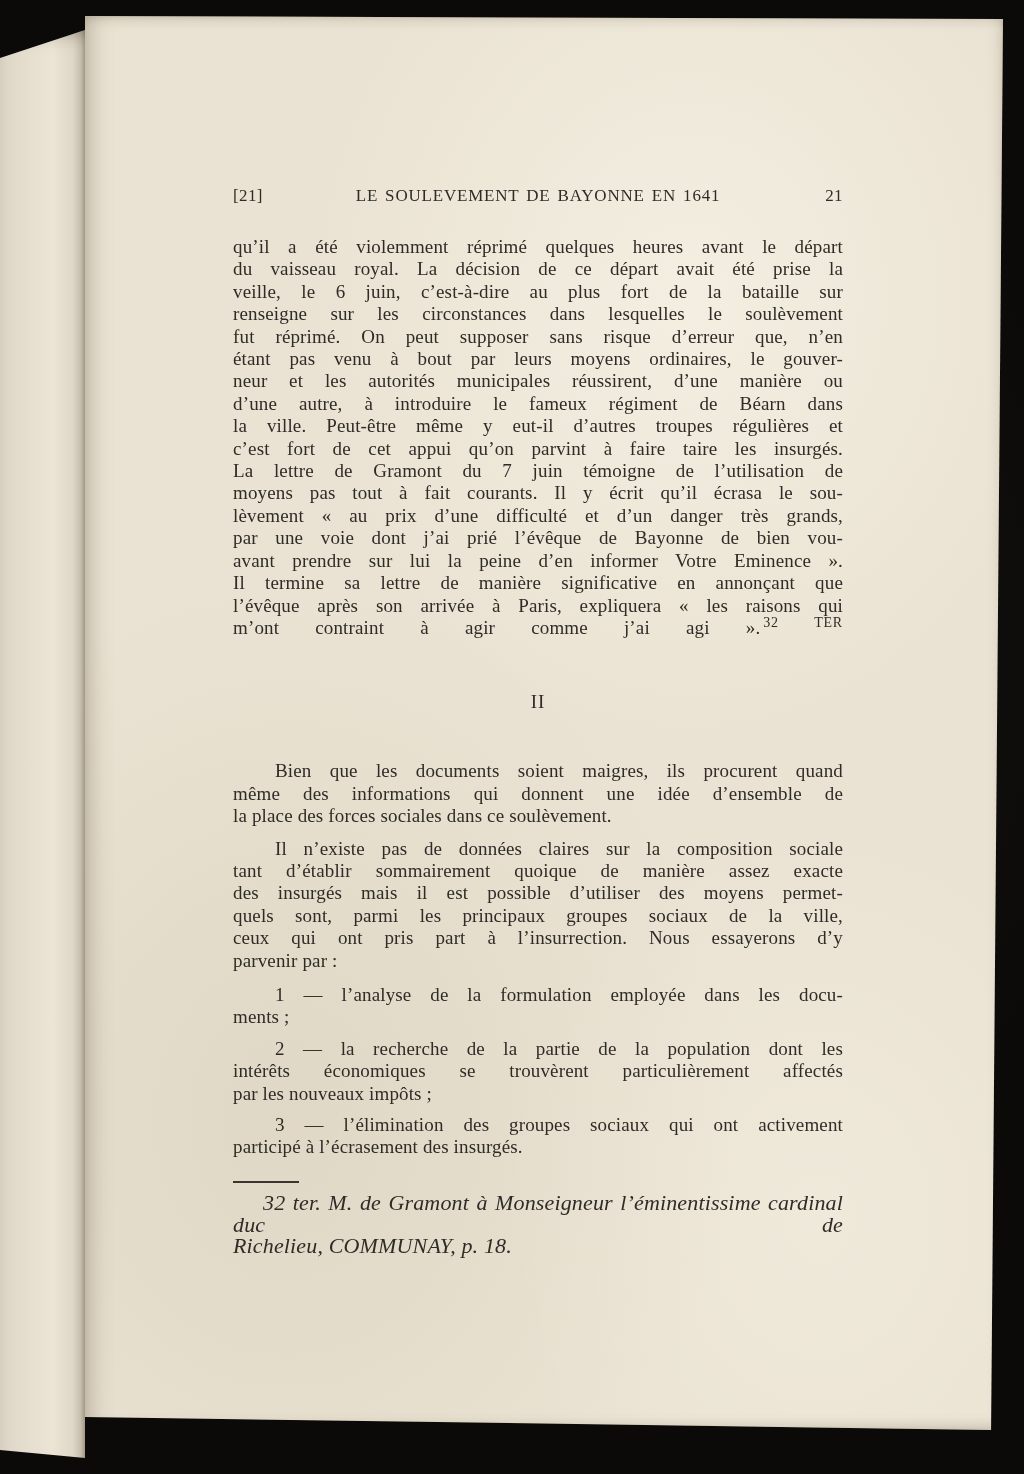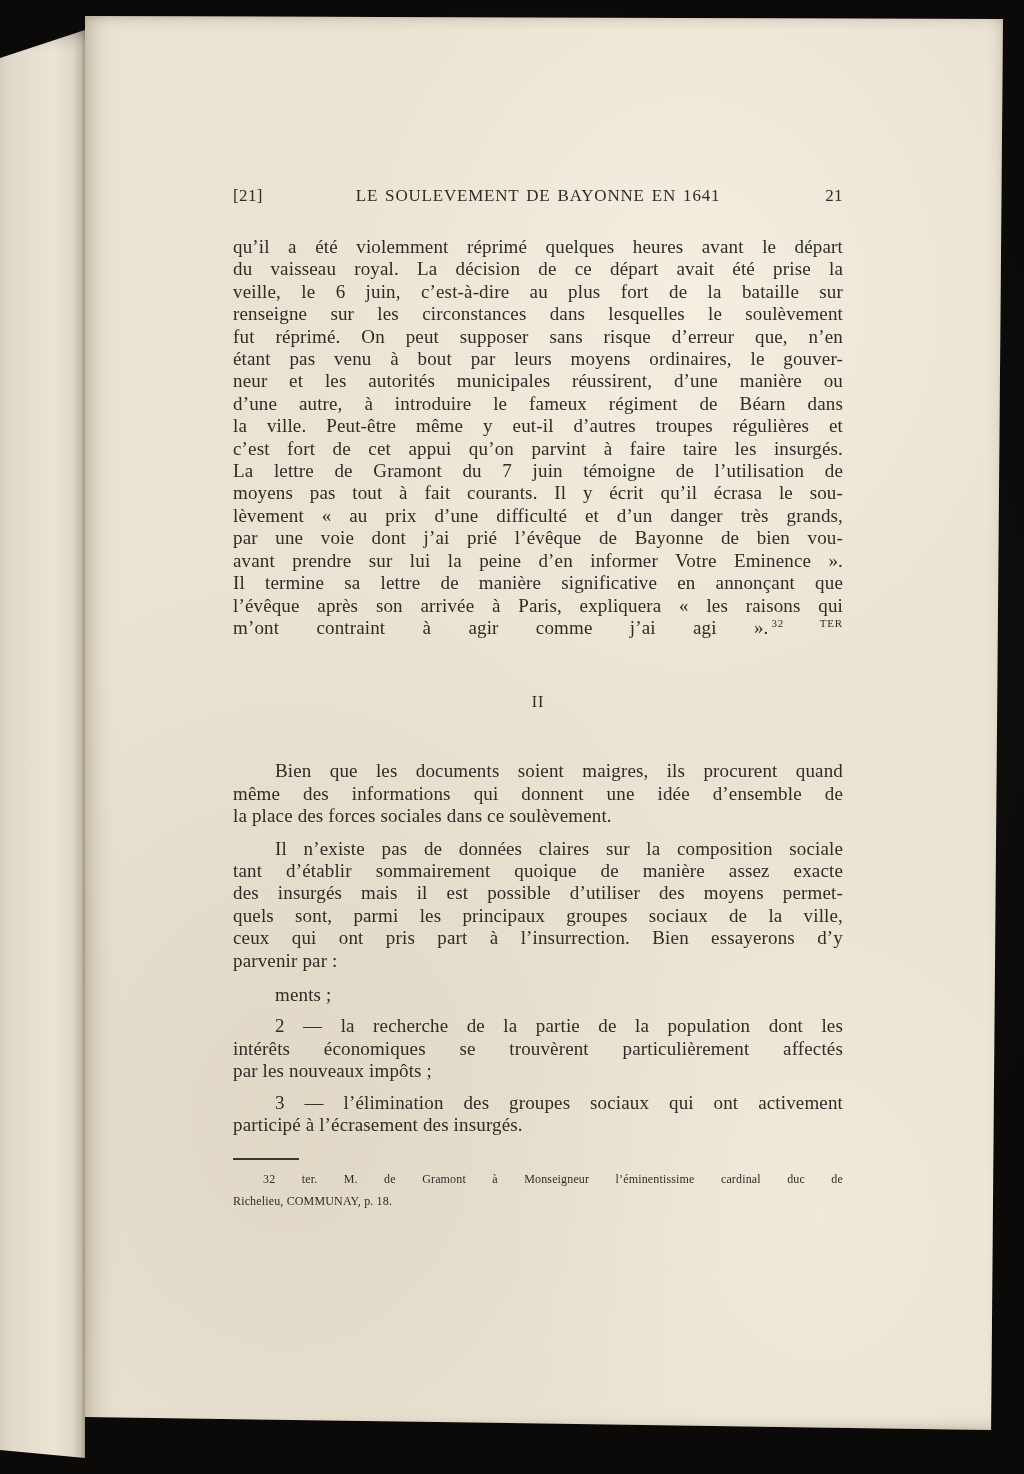--- a/index.html
+++ b/index.html
@@ -80,46 +80,47 @@
   }
   .line {
     text-align: justify;
     text-align-last: justify;
   }
   .line.last { text-align-last: left; }
   .para.indent .line:first-child { text-indent: 42px; }
   .mt-para1 { margin-top: 30px; }
   .supline { text-align: left; }
   .supline sup {
-    font-size: 11px;
+    font-size: 14px;
     letter-spacing: 0.8px;
     margin-left: 3px;
     vertical-align: 7px;
     line-height: 0;
   }
   .section-heading {
     margin-top: 50px;
     text-align: center;
-    font-size: 16px;
+    font-size: 19px;
     line-height: 25px;
     letter-spacing: 1px;
   }
   .mt-p2 { margin-top: 46px; }
   .mt-p3 { margin-top: 10px; }
   .mt-item1 { margin-top: 12px; }
   .mt-item { margin-top: 9px; }
   .footnote { margin-top: 22px; }
   .footnote-rule {
     width: 66px; height: 2px;
     background: #3a362f;
     margin-bottom: 9px;
   }
   .fn {
-    font-size: 12px;
+    font-size: 22px;
     line-height: 21.8px;
+    font-style: italic;
   }
   .fn .line:first-child { text-indent: 30px; }
 </style>
 </head>
 <body>
 
 <div class="photo-bg"></div>
 
 <div class="edge-strip"></div>
 
@@ -163,25 +164,26 @@
         <div class="line">Bien que les documents soient maigres, ils procurent quand</div>
         <div class="line">même des informations qui donnent une idée d’ensemble de</div>
         <div class="line last">la place des forces sociales dans ce soulèvement.</div>
       </div>
 
     <div class="para indent mt-p3">
         <div class="line">Il n’existe pas de données claires sur la composition sociale</div>
         <div class="line">tant d’établir sommairement quoique de manière assez exacte</div>
         <div class="line">des insurgés mais il est possible d’utiliser des moyens permet-</div>
         <div class="line">quels sont, parmi les principaux groupes sociaux de la ville,</div>
-        <div class="line">ceux qui ont pris part à l’insurrection. Bien essayerons d’y</div>
+        <div class="line">ceux qui ont pris part à l’insurrection. Nous essayerons d’y</div>
         <div class="line last">parvenir par :</div>
       </div>
 
     <div class="para indent mt-item1">
+        <div class="line">1 — l’analyse de la formulation employée dans les docu-</div>
         <div class="line last">ments ;</div>
       </div>
 
     <div class="para indent mt-item">
         <div class="line">2 — la recherche de la partie de la population dont les</div>
         <div class="line">intérêts économiques se trouvèrent particulièrement affectés</div>
         <div class="line last">par les nouveaux impôts ;</div>
       </div>
 
     <div class="para indent mt-item">

